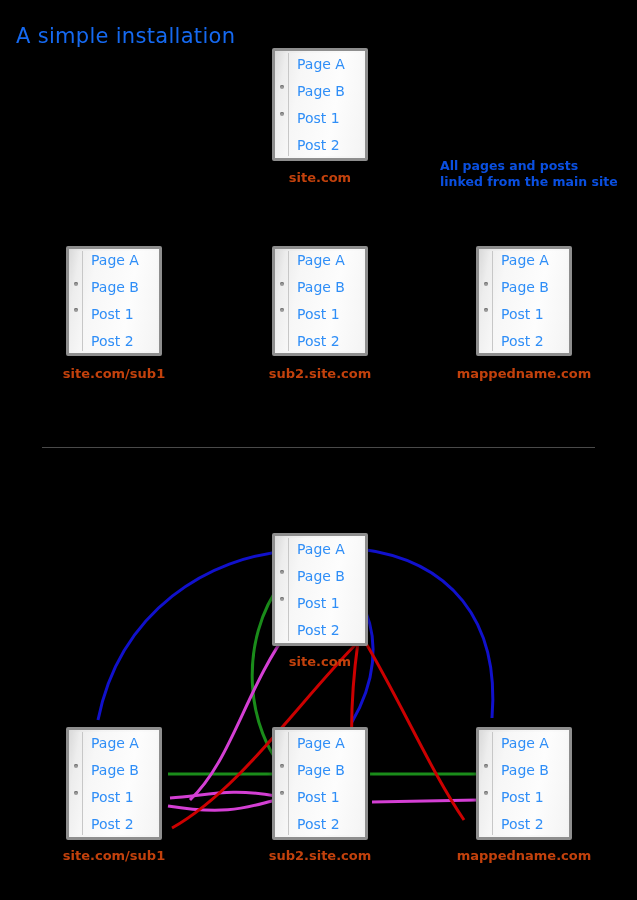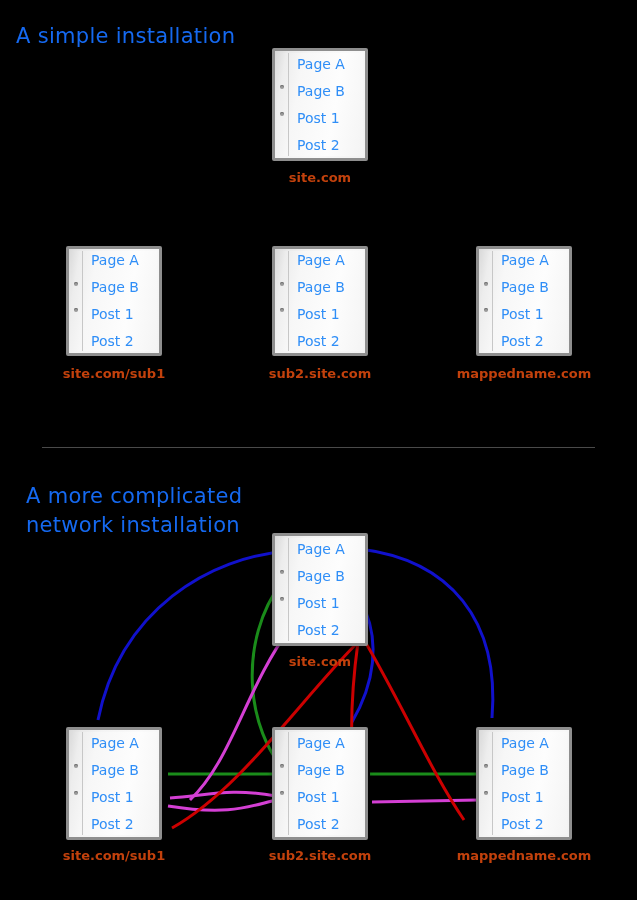--- a/index.html
+++ b/index.html
@@ -43,20 +43,22 @@
         pointer-events:none;overflow:visible;}
   svg.arrows path{fill:none;}
 </style>
 </head>
 <body>
 
 <div id="stage">
 
   <div class="title" id="title-simple">A simple installation</div>
 
+  <div class="note">All pages and posts
+linked from the main site</div>
 
   <div class="card" style="left:272px;top:48px;width:96px;height:113px;">
     <div class="sheet"></div>
     <div class="margin-line"></div>
     <div class="hole h1"></div>
     <div class="hole h2"></div>
     <ul>
       <li>Page A</li>
       <li>Page B</li>
       <li>Post 1</li>
@@ -102,22 +104,20 @@
       <li>Page A</li>
       <li>Page B</li>
       <li>Post 1</li>
       <li>Post 2</li>
     </ul>
   </div>
   <div class="caption" style="left:449px;top:366px;width:150px;">mappedname.com</div>
 
   <div class="divider"></div>
 
-  <div class="title" id="title-network">A more complicated
-network installation</div>
 
   <svg class="arrows" viewBox="0 0 637 900">
     <defs>
       <marker id="ahBlue" markerWidth="9" markerHeight="9" refX="6" refY="4.5" orient="auto">
         <path d="M0,0 L9,4.5 L0,9 L2.4,4.5 Z" fill="#1111cc"></path>
       </marker>
       <marker id="ahGreen" markerWidth="9" markerHeight="9" refX="6" refY="4.5" orient="auto">
         <path d="M0,0 L9,4.5 L0,9 L2.4,4.5 Z" fill="#1a8c1a"></path>
       </marker>
       <marker id="ahMag" markerWidth="9" markerHeight="9" refX="6" refY="4.5" orient="auto">

